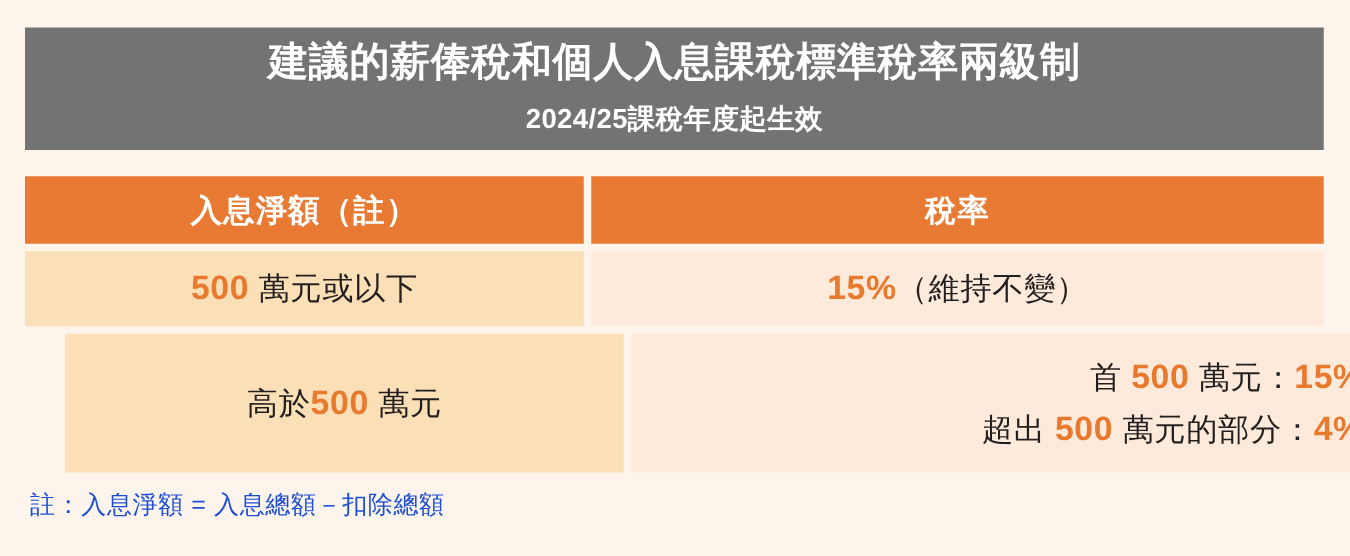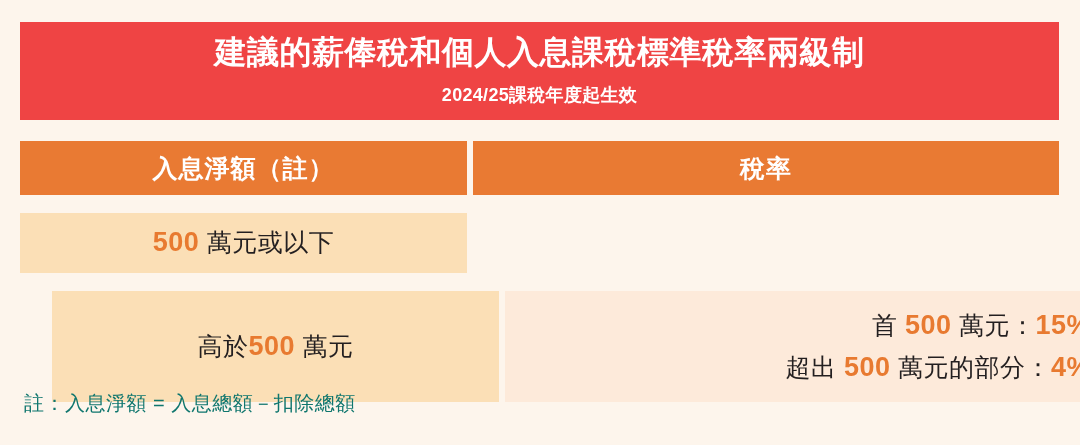--- a/index.html
+++ b/index.html
@@ -22,57 +22,57 @@
     background: #fdf5ec;
   }
 
   
   .title-banner {
     position: absolute;
     left: 20px;
     top: 22px;
     width: 1039px;
     height: 98px;
-    background: #ef4444;
+    background: #737373;
     display: flex;
     flex-direction: column;
     align-items: center;
     justify-content: center;
   }
 
   .title-main {
     color: #ffffff;
     font-weight: bold;
     font-size: 32px;
     letter-spacing: 0.5px;
     line-height: 1.1;
     white-space: nowrap;
   }
 
   .title-sub {
     color: #ffffff;
     font-weight: bold;
-    font-size: 18px;
+    font-size: 22px;
     letter-spacing: 0.3px;
     margin-top: 12px;
     white-space: nowrap;
   }
 
   
   .table {
     position: absolute;
     left: 20px;
     top: 141px;
     width: 1039px;
   }
 
   .trow {
     display: flex;
     gap: 6px;
-    margin-bottom: 18px;
+    margin-bottom: 6px;
   }
 
   .trow:last-child { margin-bottom: 0; margin-left: 32px; }
 
   .cell-left  { width: 447px; flex: 0 0 447px; }
   .cell-right { width: 586px; flex: 0 0 586px; }
 
   .cell {
     display: flex;
     align-items: center;
@@ -123,21 +123,21 @@
     flex-direction: column;
     align-items: flex-end;
     justify-content: center;
   }
 
   
   .footnote {
     position: absolute;
     left: 24px;
     top: 390px;
-    color: #0f766e;
+    color: #1d4ed8;
     font-size: 20px;
     letter-spacing: 0.5px;
     white-space: nowrap;
   }
 </style>
 </head>
 <body>
 
 <div id="infographic">
 
@@ -154,20 +154,23 @@
       </div>
       <div class="cell cell-right">
         <span class="cell-text">稅率</span>
       </div>
     </div>
 
     <div class="trow body-row-1">
       <div class="cell cell-left">
         <span class="cell-body-text"><span class="num">500</span> <span>萬元或以下</span></span>
       </div>
+      <div class="cell cell-right">
+        <span class="cell-body-text"><span class="num">15%</span><span>（維持不變）</span></span>
+      </div>
     </div>
 
     <div class="trow body-row-2">
       <div class="cell cell-left">
         <span class="cell-body-text"><span>高於</span><span class="num">500</span> <span>萬元</span></span>
       </div>
       <div class="cell cell-right stack">
         <span class="cell-body-text"><span>首 </span><span class="num">500</span><span> 萬元：</span><span class="num">15%</span></span>
         <span class="cell-body-text"><span>超出 </span><span class="num">500</span><span> 萬元的部分：</span><span class="num">4%</span></span>
       </div>

